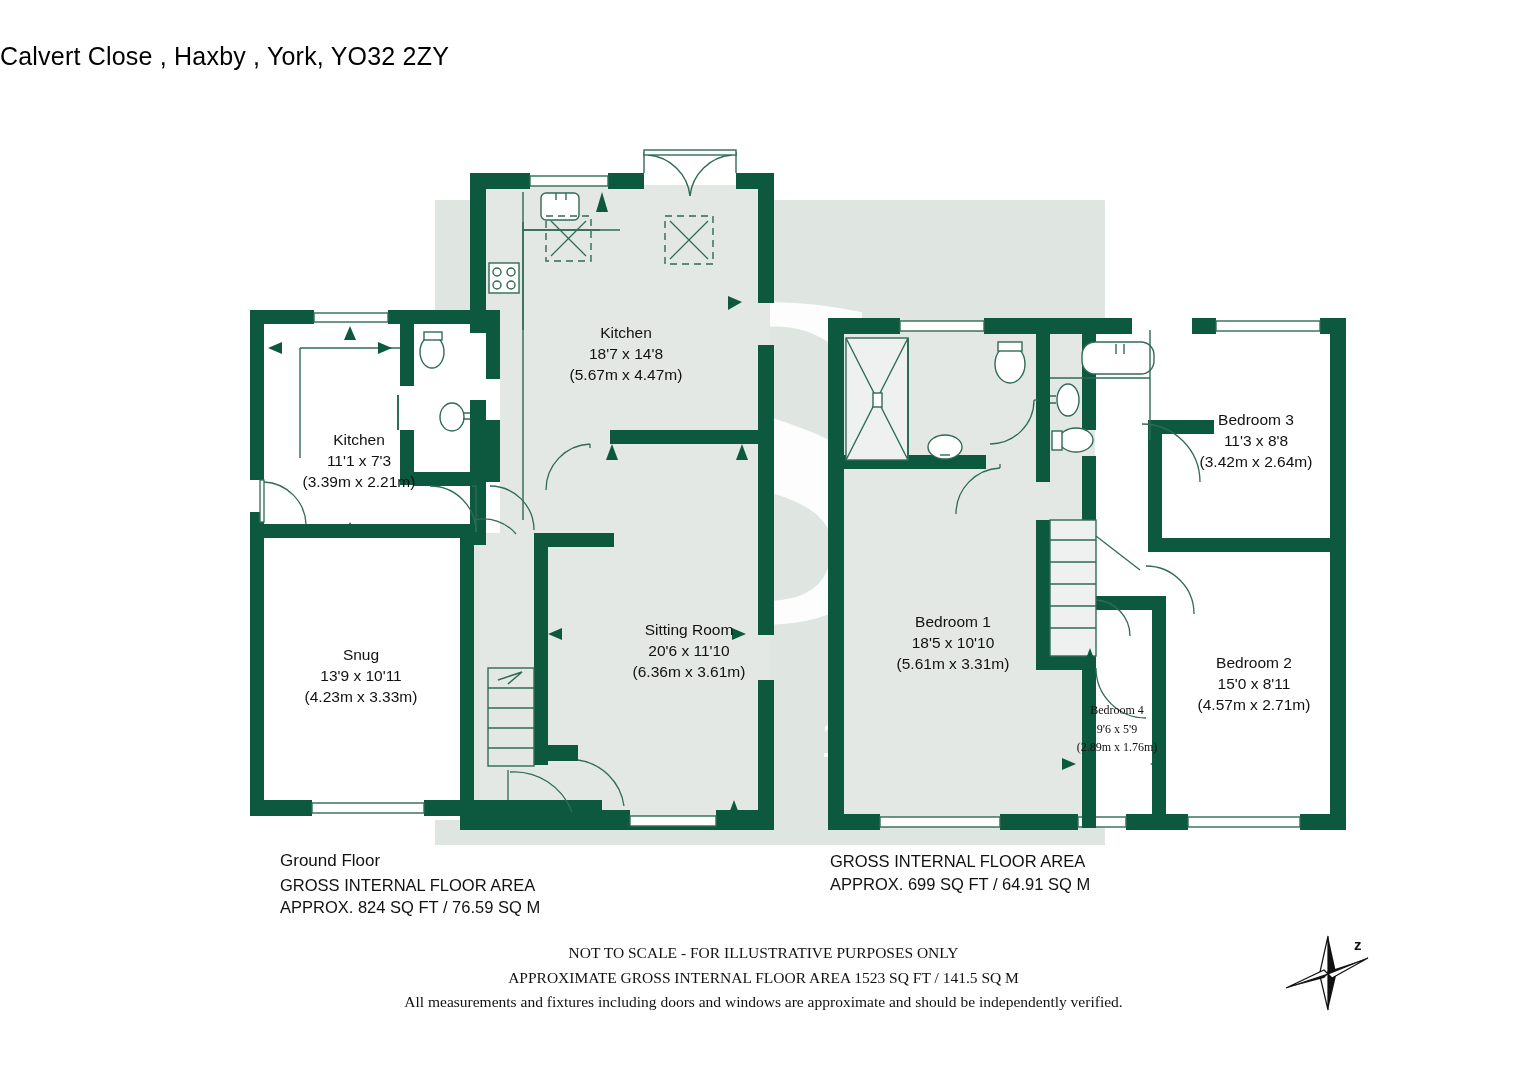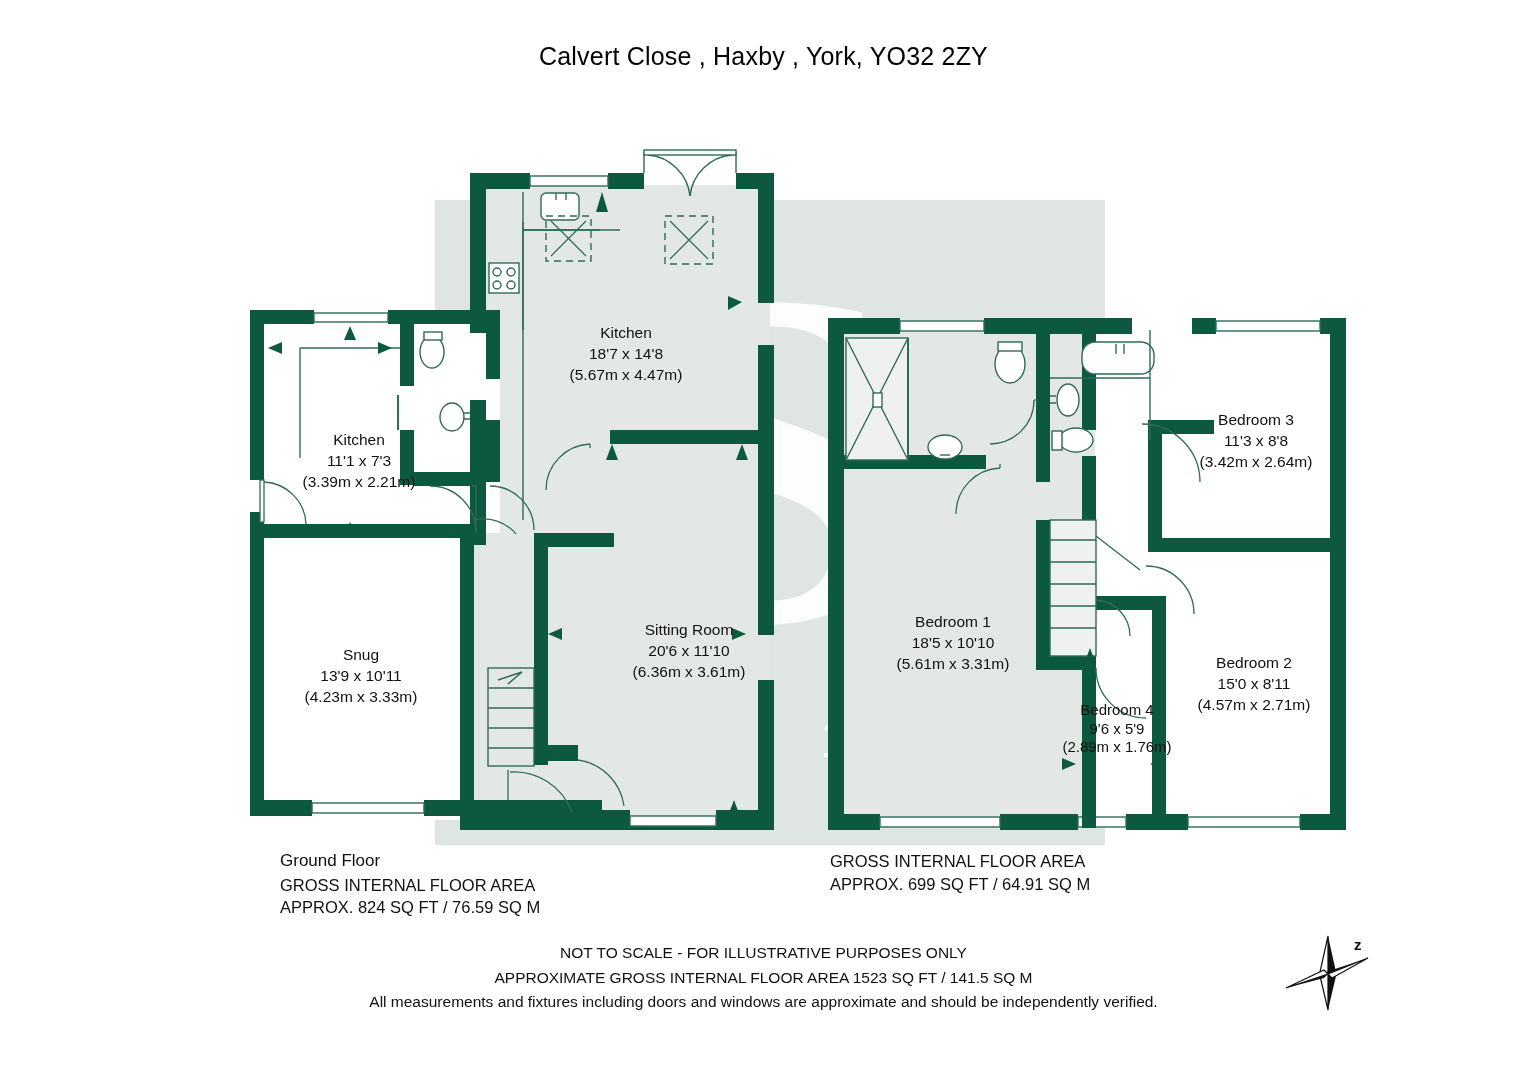--- a/index.html
+++ b/index.html
@@ -13,21 +13,21 @@
     position: relative;
     font-family: "Liberation Sans", sans-serif;
     color: #1a1a1a;
     overflow: hidden;
   }
   #plan-title {
     position: absolute;
     top: 42px;
     left: 0;
     width: 1527px;
-    text-align: center;
+    text-align: left;
     font-size: 25px;
     letter-spacing: 0.2px;
     color: #000;
   }
   #floorplan-canvas {
     position: absolute;
     top: 0;
     left: 0;
     width: 1527px;
     height: 1080px;
@@ -50,36 +50,37 @@
 
   #disclaimer {
     position: absolute;
     top: 941px;
     left: 0;
     width: 1527px;
     text-align: center;
     font-size: 15.5px;
     line-height: 24.5px;
     color: #111;
+    font-family: Liberation Serif, serif;
   }
   #disclaimer span { display: block; }
 
   .room-label {
     position: absolute;
     text-align: center;
     font-size: 15.5px;
     line-height: 21px;
     color: #111;
     white-space: nowrap;
     transform: translateX(-50%);
   }
   .room-label .rname { display: block; }
   .room-label .rimp  { display: block; }
   .room-label .rmet  { display: block; }
-  .room-label.small { font-size: 15px; line-height: 18.5px; }
+  .room-label.small { font-size: 12px; line-height: 18.5px; font-family: Liberation Serif, serif; }
 
   #compass { position: absolute; left: 1282px; top: 932px; width: 92px; height: 82px; }
 </style>
 </head>
 <body>
 
 <div id="plan-title">Calvert Close , Haxby , York, YO32 2ZY</div>
 
 <svg id="floorplan-canvas" viewBox="0 0 1527 1080">
   <defs>

